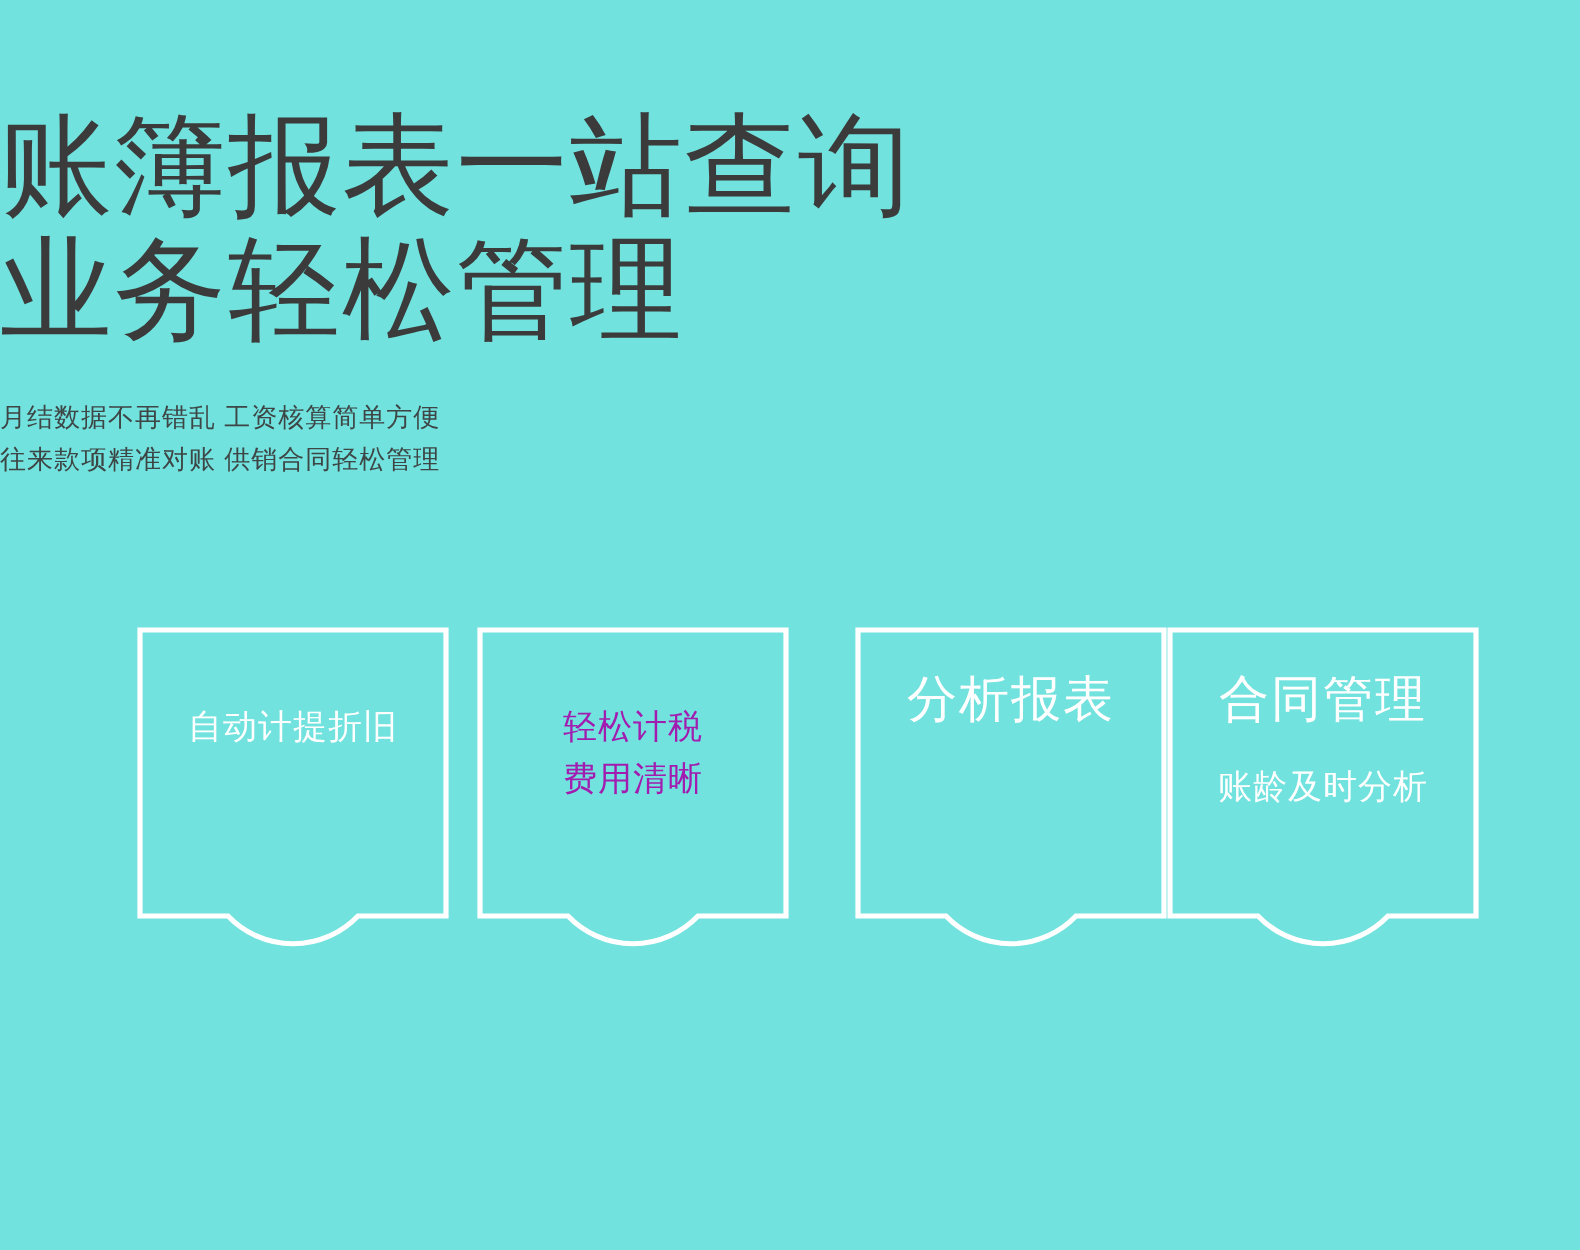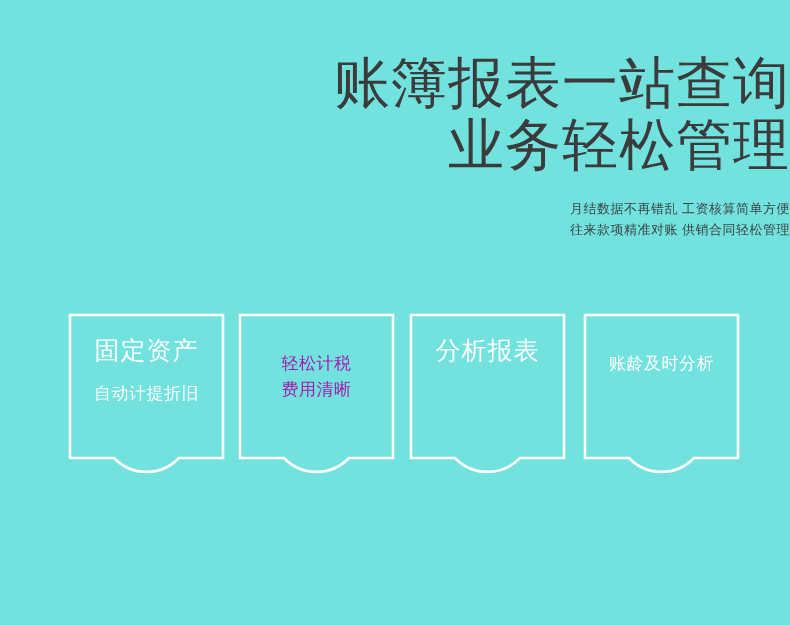--- a/index.html
+++ b/index.html
@@ -22,21 +22,21 @@
     height: 625px;
     background: #71e2de;
   }
 
   
   .header {
     position: absolute;
     top: 52px;
     left: 0;
     width: 790px;
-    text-align: right;
+    text-align: left;
   }
 
   .headline {
     color: #3b3b3b;
     font-size: 56px;
     line-height: 62px;
     font-weight: 400;
     letter-spacing: 1px;
     white-space: nowrap;
   }
@@ -62,21 +62,21 @@
   .card {
     position: absolute;
     top: 0;
     width: 157px;
     height: 146px;
     overflow: visible;
   }
 
   .card:nth-child(1) { left: 0px; }
   .card:nth-child(2) { left: 170px; }
-  .card:nth-child(3) { left: 341px; }
+  .card:nth-child(3) { left: 359px; }
   .card:nth-child(4) { left: 515px; }
 
   
   .card-outline {
     position: absolute;
     top: 0;
     left: 0;
     width: 157px;
     height: 200px;
     pointer-events: none;
@@ -131,21 +131,20 @@
     </div>
   </div>
 
   <div class="cards">
 
     <div class="card">
       <svg class="card-outline" viewBox="0 0 157 200">
         <path d="M 2 145 L 2 2 L 155 2 L 155 145 L 111 145 A 45 45 0 0 1 46 145 Z" fill="none" stroke="#ffffff" stroke-width="2.6" stroke-linejoin="miter"></path>
       </svg>
       <div class="card-body">
-        <div class="card-title" style="color: rgb(255, 255, 255);">固定资产</div>
         <div class="card-desc" style="color: rgb(255, 255, 255);">
           <span class="line">自动计提折旧</span>
           <span class="line"></span>
         </div>
       </div>
     </div>
 
     <div class="card">
       <svg class="card-outline" viewBox="0 0 157 200">
         <path d="M 2 145 L 2 2 L 155 2 L 155 145 L 111 145 A 45 45 0 0 1 46 145 Z" fill="none" stroke="#ffffff" stroke-width="2.6" stroke-linejoin="miter"></path>
@@ -165,20 +164,21 @@
       <div class="card-body">
         <div class="card-title" style="color: rgb(255, 255, 255);">分析报表</div>
       </div>
     </div>
 
     <div class="card">
       <svg class="card-outline" viewBox="0 0 157 200">
         <path d="M 2 145 L 2 2 L 155 2 L 155 145 L 111 145 A 45 45 0 0 1 46 145 Z" fill="none" stroke="#ffffff" stroke-width="2.6" stroke-linejoin="miter"></path>
       </svg>
       <div class="card-body">
+        <div class="card-title" style="color: rgb(255, 255, 255);">合同管理</div>
         <div class="card-desc" style="color: rgb(255, 255, 255);">
           <span class="line">账龄及时分析</span>
         </div>
       </div>
     </div>
 
   </div>
 </div>
 
 </body></html>

